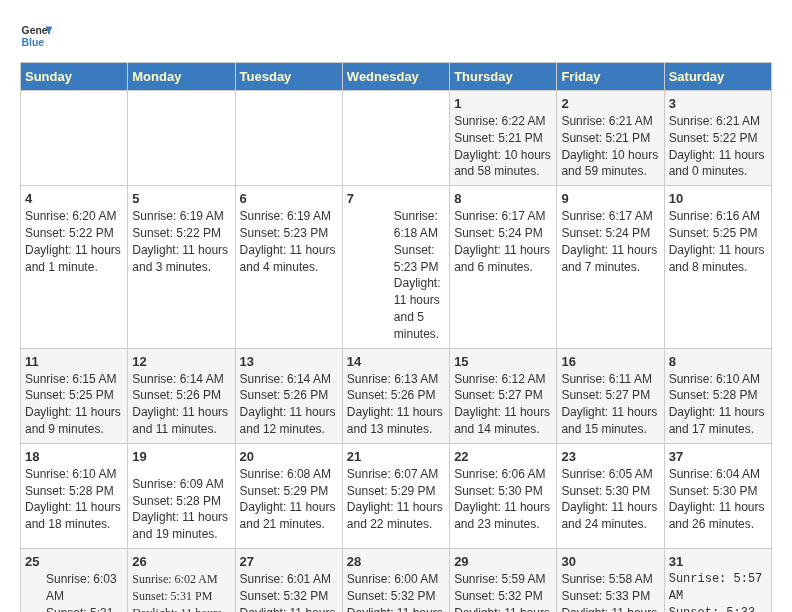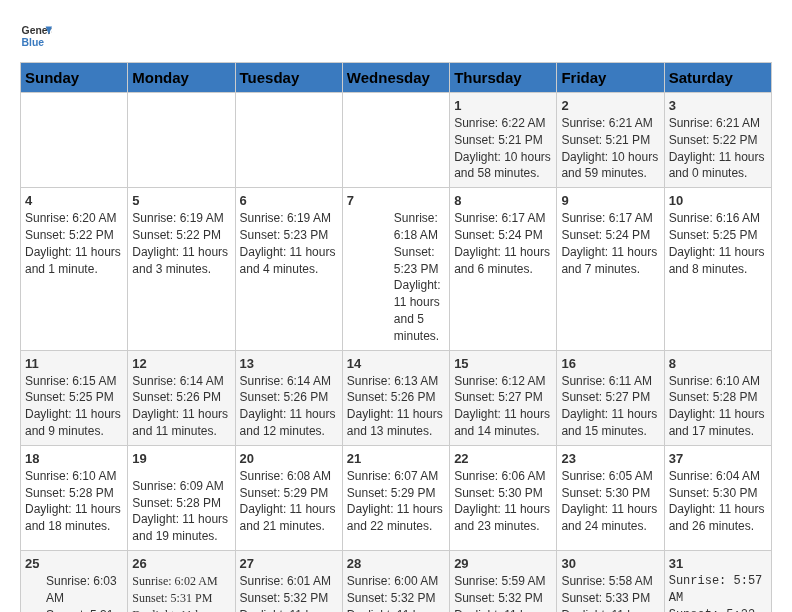--- a/index.html
+++ b/index.html
@@ -37,23 +37,23 @@
       font-size: 16px;
       color: #555;
     }
     table {
       width: 100%;
       border-collapse: collapse;
       table-layout: fixed;
     }
     thead tr th {
       background-color: #3a7abf;
-      color: #000000;
+      color: #fef9c3;
       padding: 6px 4px;
-      font-size: 15px;
+      font-size: 13px;
       font-weight: bold;
       text-align: left;
       border: 1px solid #ccc;
     }
     tbody tr td {
       vertical-align: top;
       padding: 5px 4px;
       border: 1px solid #ccc;
       font-size: 10.5px;
       color: #333;

